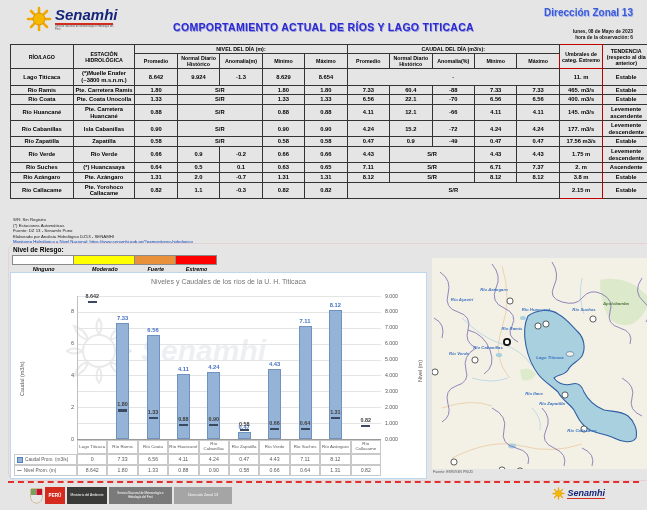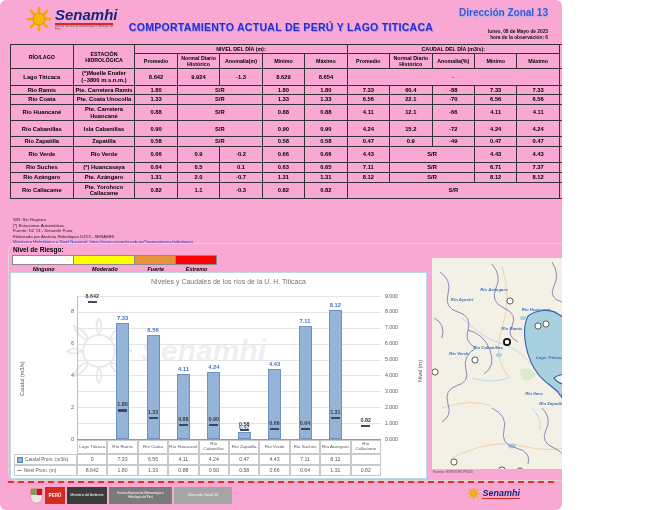--- a/index.html
+++ b/index.html
@@ -1,17 +1,17 @@
 <!DOCTYPE html>
 <html><head>
 <meta charset="utf-8">
 <style>
   html,body{margin:0;padding:0;background:#fff;}
-  #page{position:relative;width:562px;height:510px;background:#f9a8d4;overflow:hidden;
-        font-family:"Liberation Sans", sans-serif;color:#000;border-radius:6px;}
+  #page{position:relative;width:647px;height:510px;background:#e5e5e5;overflow:hidden;
+        font-family:"Liberation Sans", sans-serif;color:#000;}
   
   #logo{position:absolute;left:26px;top:6px;display:flex;align-items:center;gap:3px;}
   #logo .ltxt{line-height:1;}
   #logo .lname{font-size:15px;font-weight:bold;font-style:italic;color:#15267A;}
   #logo .lbar{height:2px;background:#D52B1E;width:58px;margin:1px 0;}
   #logo .ltag{font-size:2.6px;color:#555;width:60px;}
   #title{position:absolute;left:125px;right:125px;top:21px;text-align:center;
          font-size:10.5px;font-weight:bold;color:#2B2BD0;letter-spacing:.3px;
          text-shadow:0.8px 0.8px 0 #9a9ae0;}
   #zone{position:absolute;right:14px;top:7px;font-size:10px;font-weight:bold;color:#3A5BD9;
@@ -100,21 +100,21 @@
           <line x1="18" y1="8" x2="21" y2="5"></line>
       </g>
       <circle cx="13" cy="13" r="6" fill="#F6B800" stroke="#D89000" stroke-width="1"></circle>
     </svg>
     <div class="ltxt">
       <div class="lname">Senamhi</div>
       <div class="lbar"></div>
       <div class="ltag">Servicio Nacional de Meteorología e Hidrología del Perú</div>
     </div>
   </div>
-  <div id="title">COMPORTAMIENTO ACTUAL DE PERÚ Y LAGO TITICACA</div>
+  <div id="title">COMPORTAMIENTO ACTUAL DE RÍOS Y LAGO TITICACA</div>
   <div id="zone">Dirección Zonal 13</div>
   <div id="dateblock">
     <div>lunes, 08 de Mayo de 2023</div>
     <div>hora de la observación: 6</div>
   </div>
 
   <div id="tablewrap">
     <table>
       <colgroup>
         <col style="width:62px">

